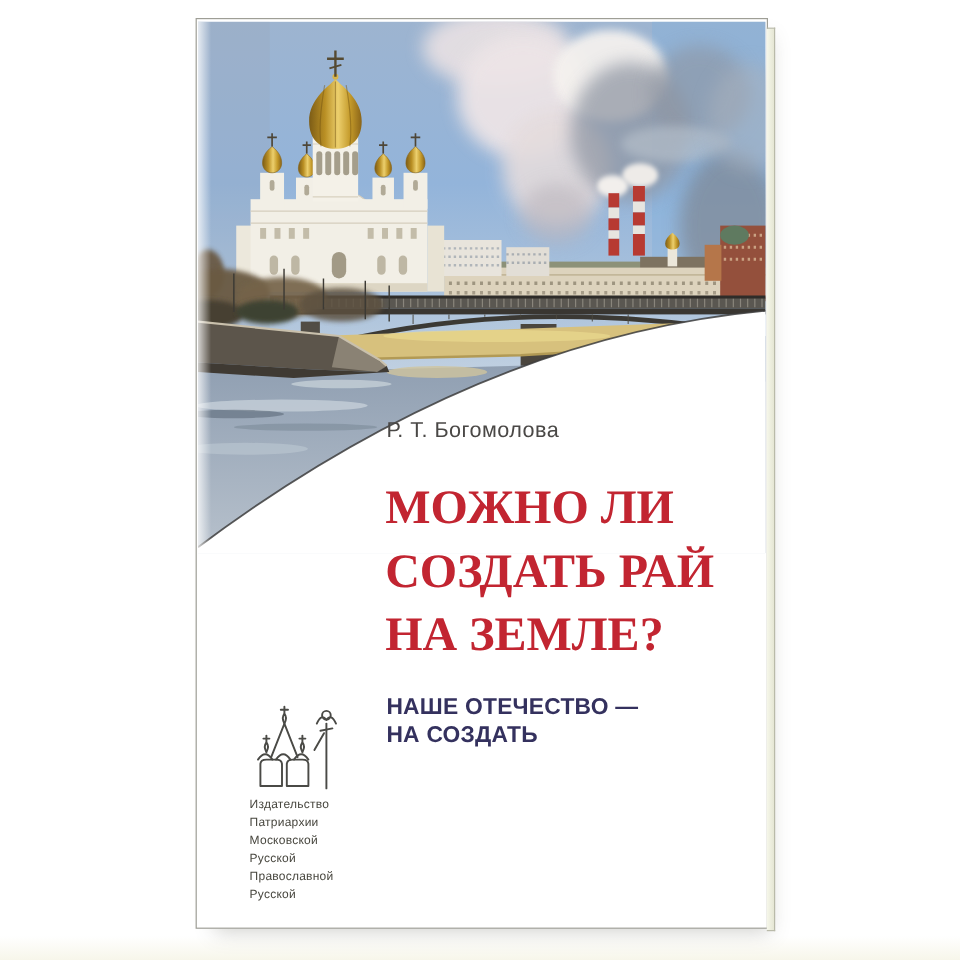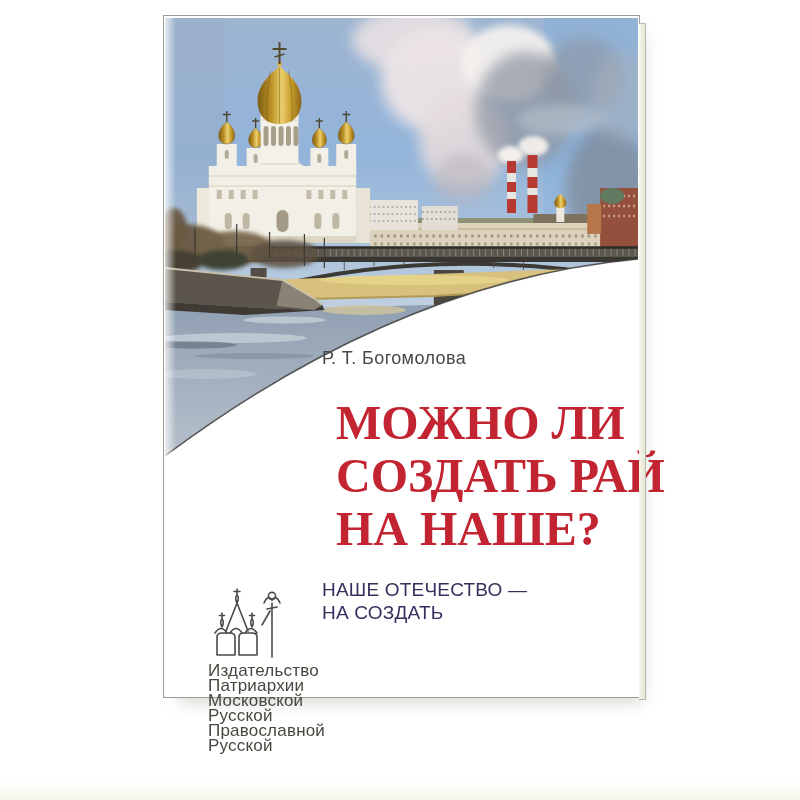--- a/index.html
+++ b/index.html
@@ -6,21 +6,21 @@
   body {
     width:800px; height:800px; position:relative; overflow:hidden;
     background:#ffffff;
     font-family:"Liberation Sans", sans-serif;
   }
   .floor-tint {
     position:absolute; left:0; right:0; bottom:0; height:20px;
     background:linear-gradient(to bottom, rgba(247,247,233,0), #f7f6ea);
   }
   .book {
-    position:absolute; left:163px; top:15px; width:477px; height:683px;
+    position:absolute; left:163px; top:15px; width:477px; height:759px;
     background:#ffffff;
     border:1px solid #9e9e96;
     box-sizing:border-box;
     box-shadow: 9px 10px 16px -7px rgba(90,90,75,.28);
   }
   
   .book::after {
     content:""; position:absolute; top:7px; right:-7px; bottom:-3px; width:6px;
     background:linear-gradient(to right,#f6f7ea,#e5e6d4);
     border:1px solid #b9bAA9; border-left:none;
@@ -29,32 +29,32 @@
     position:absolute; left:1px; top:2px; width:473px; height:443px; display:block;
   }
   .author {
     position:absolute; left:158px; top:331px;
     font-size:18px; line-height:22px; letter-spacing:.4px;
     color:#4a4846;
   }
   .title {
     position:absolute; left:157px; top:380px;
     font-family:"Liberation Serif", serif; font-weight:bold;
-    font-size:48px; line-height:53px; letter-spacing:0px;
-    color:#c22531; white-space:nowrap;margin-left:15px;
+    font-size:40px; line-height:53px; letter-spacing:0px;
+    color:#c22531; white-space:nowrap;
   }
   .subtitle {
     position:absolute; left:158px; top:562px;
-    font-weight:normal; font-size:19px; line-height:23px; letter-spacing:.2px;
+    font-weight:bold; font-size:19px; line-height:23px; letter-spacing:.2px;
     color:#34315e; white-space:nowrap;
   }
   .publisher-logo { position:absolute; left:45px; top:571px; width:78px; height:74px; }
   .publisher {
     position:absolute; left:44px; top:647px;
-    font-size:17px; line-height:15px; letter-spacing:.2px;
+    font-size:10px; line-height:15px; letter-spacing:.2px;
     color:#48473f;
   }
 </style>
 </head>
 <body>
 
 <div class="floor-tint"></div>
 
 <div class="book">
 
@@ -271,21 +271,21 @@
     </g>
 
     <rect x="0" y="0" width="11" height="443" fill="url(#spineg)"></rect>
   </svg>
 
   <div class="author">Р. Т. Богомолова</div>
 
   <div class="title">
     <div>МОЖНО ЛИ</div>
     <div>СОЗДАТЬ РАЙ</div>
-    <div>НА НАШЕ?</div>
+    <div>НА ЗЕМЛЕ?</div>
   </div>
 
   <div class="subtitle">
     <div>НАШЕ ОТЕЧЕСТВО —</div>
     <div>НА СОЗДАТЬ</div>
   </div>
 
   <svg class="publisher-logo" viewBox="0 0 78 74" xmlns="http://www.w3.org/2000/svg">
     <g fill="none" stroke="#4a4a46" stroke-width="1.6" stroke-linecap="round" stroke-linejoin="round">
 

